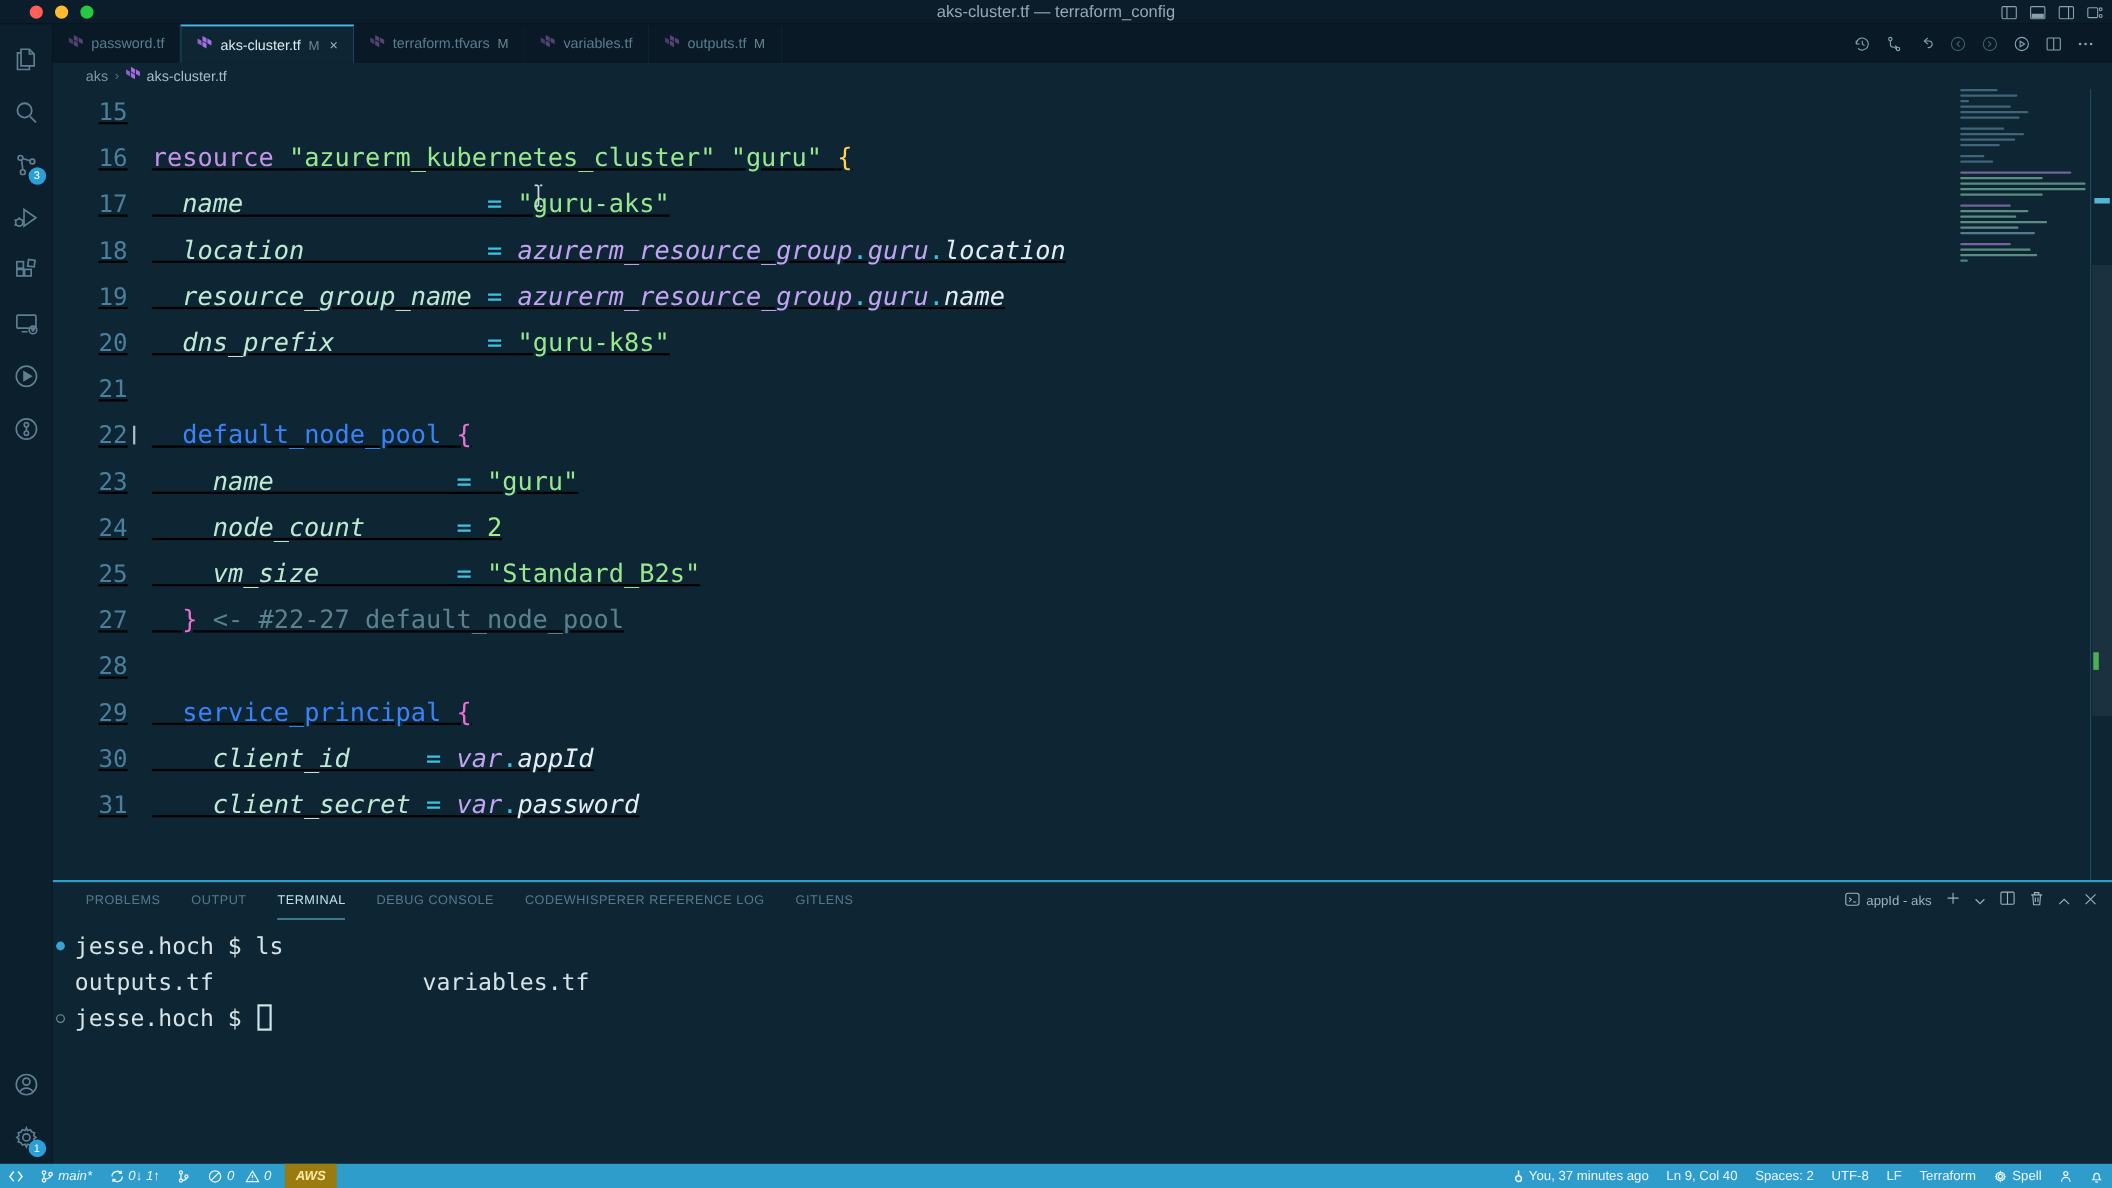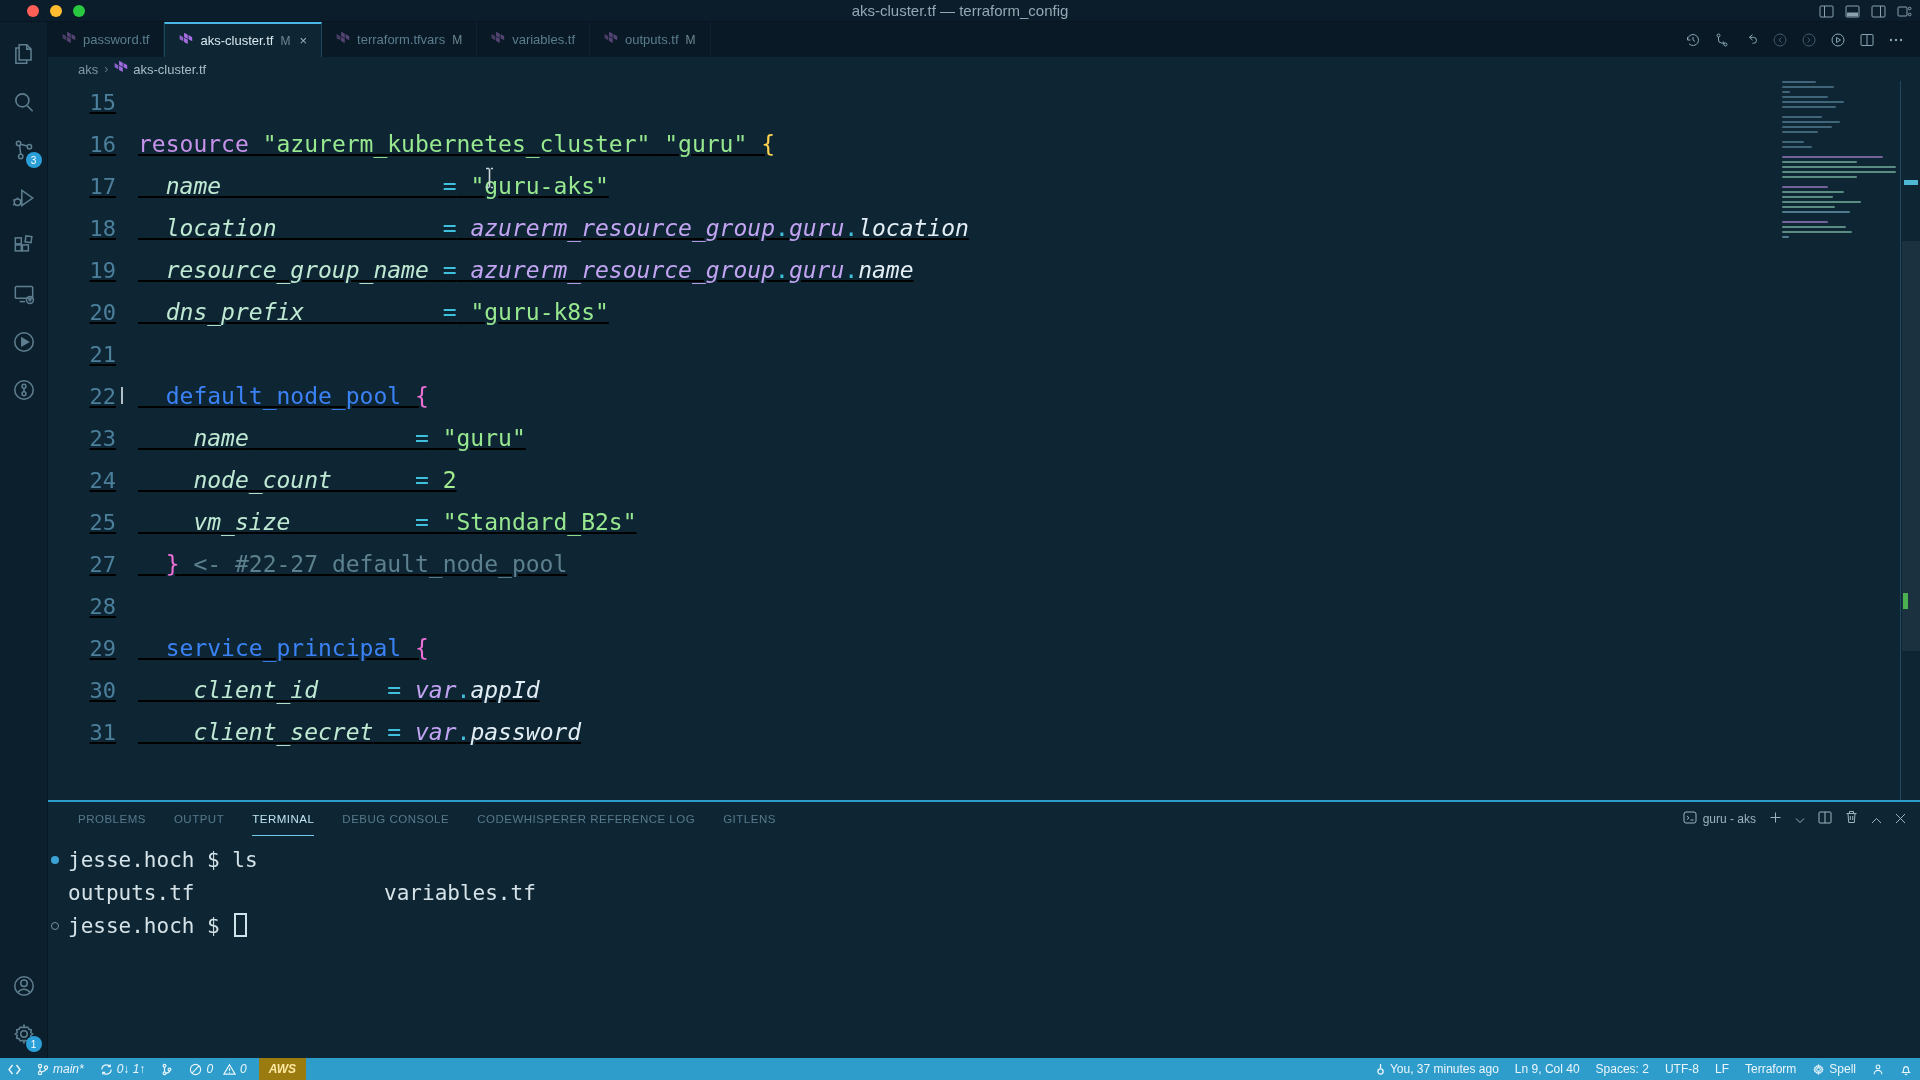--- a/index.html
+++ b/index.html
@@ -405,21 +405,21 @@
               <span class="ptab">DEBUG CONSOLE</span>
               <span class="ptab">CODEWHISPERER REFERENCE LOG</span>
               <span class="ptab">GITLENS</span>
             </span>
           <div class="panel-right">
             <span class="term-title">
               <span><svg width="14" height="13" viewBox="0 0 14 13" fill="none" stroke="currentColor">
                     <rect x="1" y="1" width="12" height="11" rx="2"></rect>
                     <path d="M4 5l2 1.8L4 8.6M7.5 9h3"></path>
                   </svg></span>
-              <span>guru - aks</span>
+              <span>appId - aks</span>
             </span>
             <span><svg width="13" height="13" viewBox="0 0 13 13" stroke="currentColor" fill="none">
                   <path d="M6.5 1.5v10M1.5 6.5h10"></path>
                 </svg></span>
             <span><svg width="10" height="7" viewBox="0 0 10 7" fill="none" stroke="currentColor">
                   <path d="M1 1.5l4 4 4-4"></path>
                 </svg></span>
             <span><svg width="14" height="13" viewBox="0 0 14 13" fill="none" stroke="currentColor">
                   <rect x="1" y="1" width="12" height="11" rx="1"></rect>
                   <line x1="7" y1="1" x2="7" y2="12"></line>

